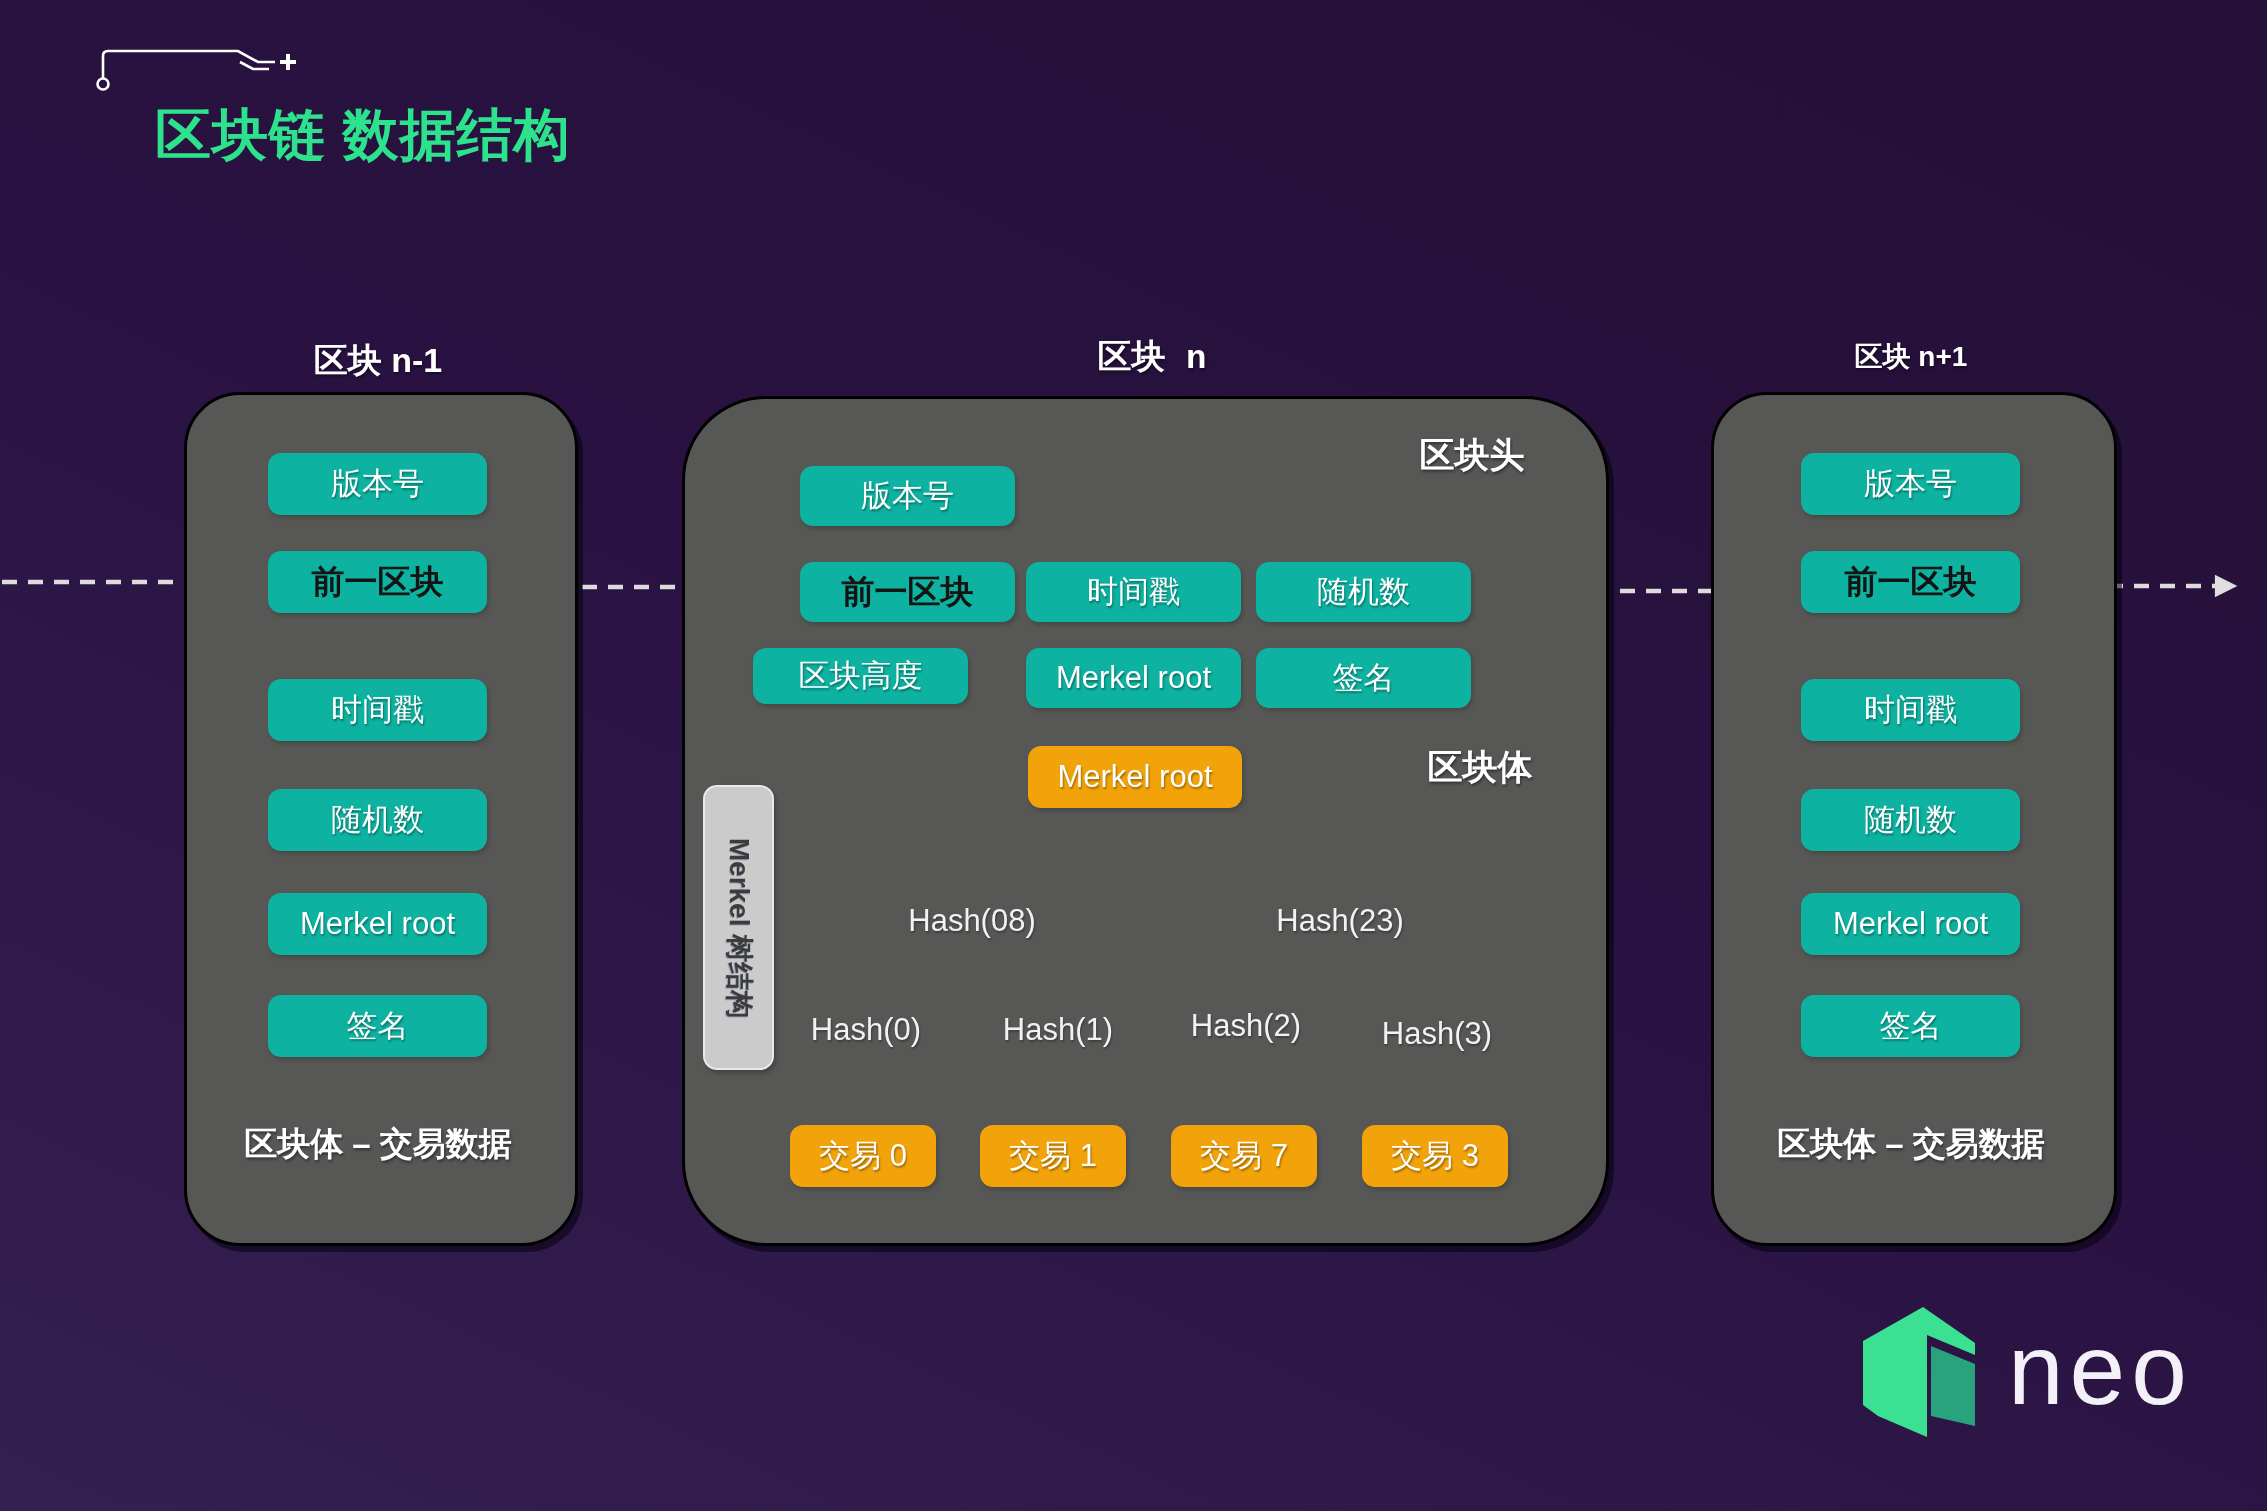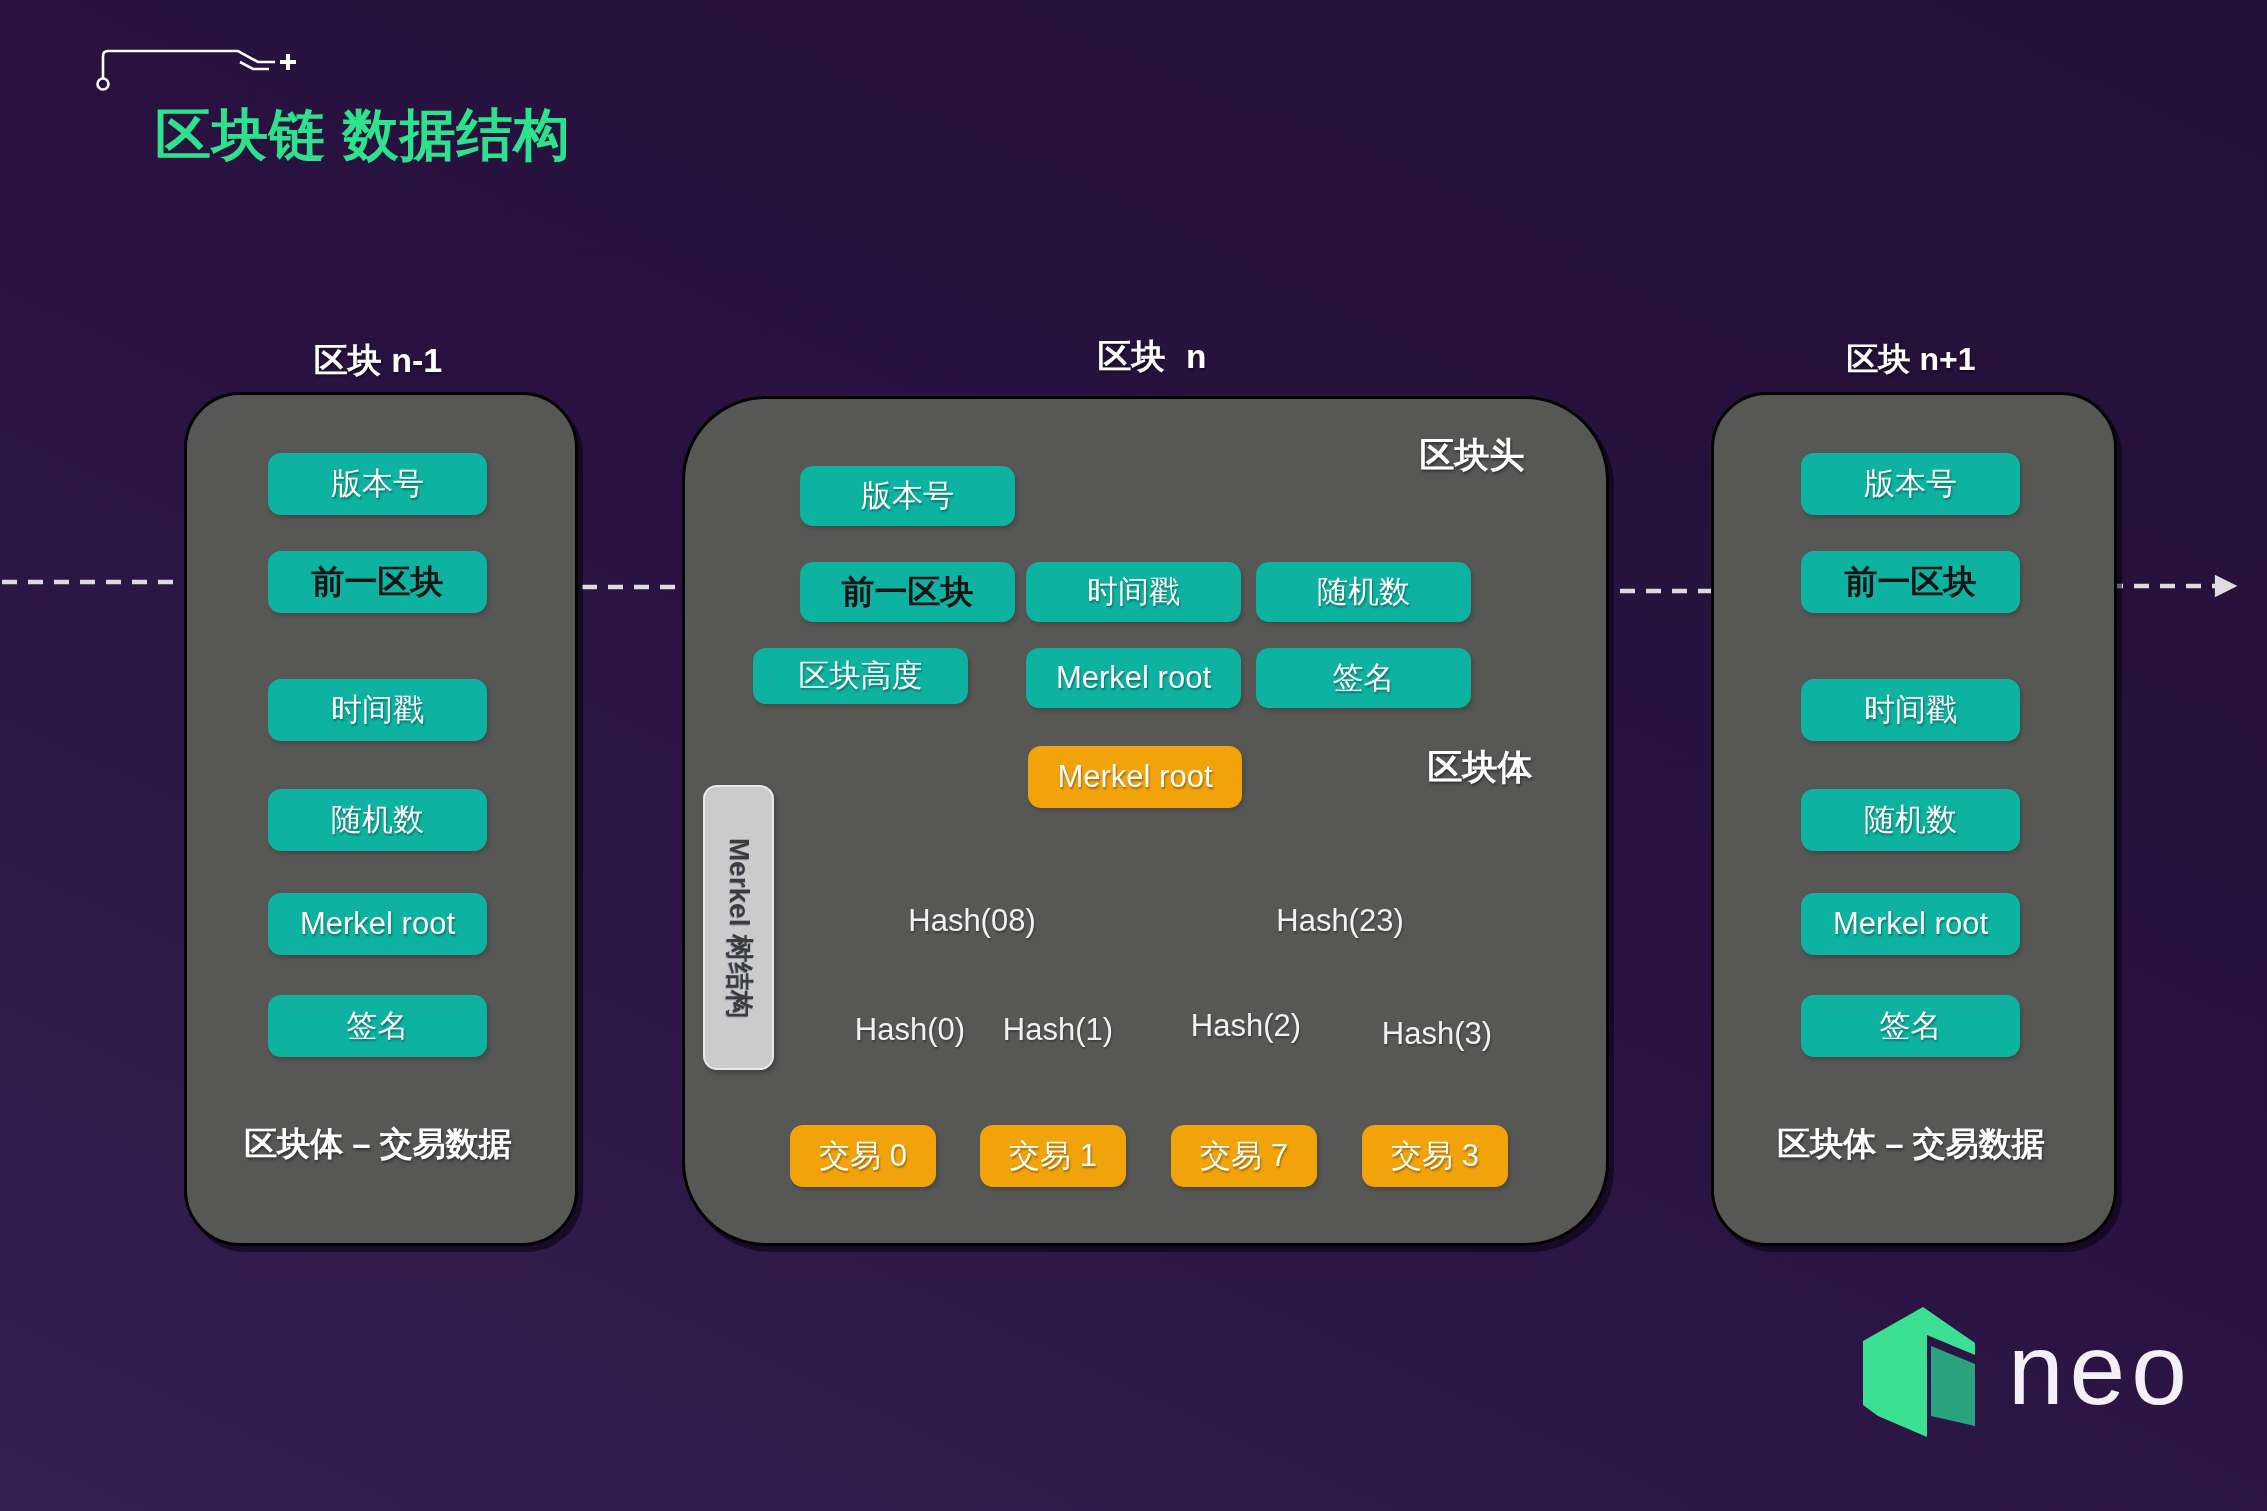--- a/index.html
+++ b/index.html
@@ -95,21 +95,21 @@
       <line x1="864" y1="1118" x2="864" y2="1058" marker-end="url(#ah-tree)"></line>
       <line x1="1246" y1="1118" x2="1246" y2="1054" marker-end="url(#ah-tree)"></line>
       <line x1="1437" y1="1118" x2="1437" y2="1054" marker-end="url(#ah-tree)"></line>
     </g>
   </svg>
 
   <div id="page-title">区块链 数据结构</div>
 
   <div class="wlabel" style="left:238px;top:338px;width:280px;font-size:34px;">区块 n-1</div>
   <div class="wlabel" style="left:1012px;top:334px;width:280px;font-size:34px;font-family:Liberation Mono, monospace;">区块 n</div>
-  <div class="wlabel" style="left:1771px;top:338px;width:280px;font-size:32px;">区块 n+1</div>
+  <div class="wlabel" style="left:1771px;top:338px;width:280px;font-size:28px;">区块 n+1</div>
 
   <div class="block" style="left:184px;top:392px;width:388px;height:848px;border-radius:56px;"></div>
   <div class="pill" style="left:268px;top:453px;width:219px;height:62px;">版本号</div>
   <div class="pill dark" style="left:268px;top:551px;width:219px;height:62px;">前一区块</div>
   <div class="pill" style="left:268px;top:679px;width:219px;height:62px;">时间戳</div>
   <div class="pill" style="left:268px;top:789px;width:219px;height:62px;">随机数</div>
   <div class="pill" style="left:268px;top:893px;width:219px;height:62px;">Merkel root</div>
   <div class="pill" style="left:268px;top:995px;width:219px;height:62px;">签名</div>
   <div class="wlabel" style="left:184px;top:1122px;width:388px;font-size:33px;">区块体 – 交易数据</div>
 
@@ -127,21 +127,21 @@
   <div class="wlabel" style="left:1380px;top:744px;width:200px;font-size:35px;">区块体</div>
 
   <div class="pill orange" style="left:1028px;top:746px;width:214px;height:62px;">Merkel root</div>
 
   <div id="merkel-tab">
     <span>Merkel 树结构</span>
   </div>
 
   <div class="hash" style="left:972px;top:903px;">Hash(08)</div>
   <div class="hash" style="left:1340px;top:903px;">Hash(23)</div>
-  <div class="hash" style="left:866px;top:1012px;margin-left:44px;">Hash(0)</div>
+  <div class="hash" style="left:866px;top:1012px;">Hash(0)</div>
   <div class="hash" style="left:1058px;top:1012px;">Hash(1)</div>
   <div class="hash" style="left:1246px;top:1008px;">Hash(2)</div>
   <div class="hash" style="left:1437px;top:1008px;margin-top:8px;">Hash(3)</div>
 
   <div class="pill orange" style="left:790px;top:1125px;width:146px;height:62px;">交易 0</div>
   <div class="pill orange" style="left:980px;top:1125px;width:146px;height:62px;">交易 1</div>
   <div class="pill orange" style="left:1171px;top:1125px;width:146px;height:62px;">交易 7</div>
   <div class="pill orange" style="left:1362px;top:1125px;width:146px;height:62px;">交易 3</div>
 
   <div class="block" style="left:1711px;top:392px;width:400px;height:848px;border-radius:56px;"></div>

